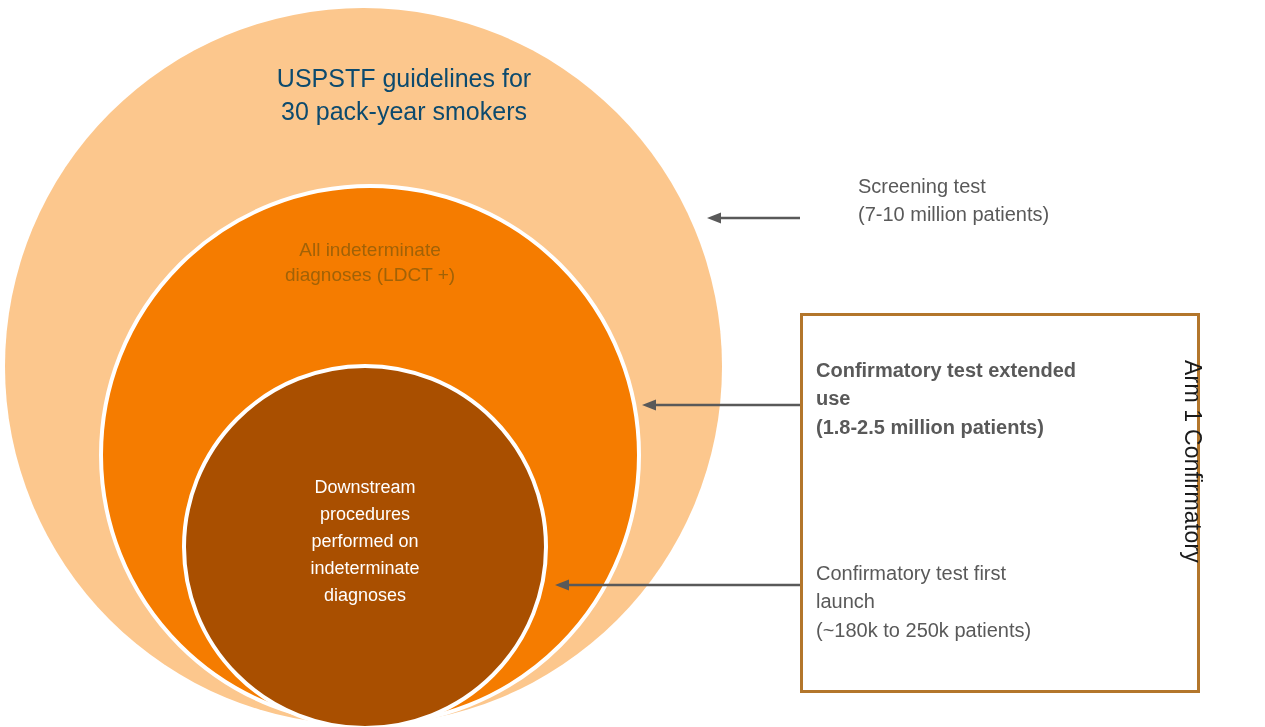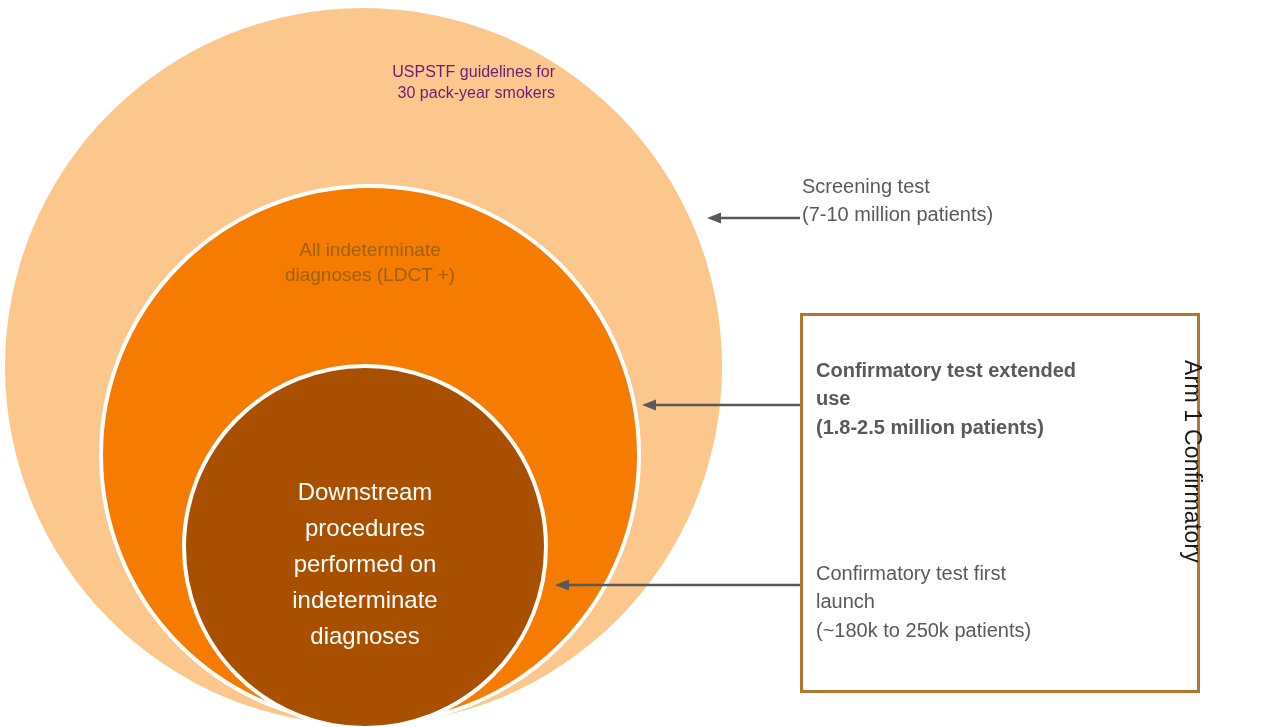--- a/index.html
+++ b/index.html
@@ -62,40 +62,40 @@
     position: absolute;
     text-align: center;
     line-height: 1.30;
     white-space: pre-line;
   }
 
   #label-outer {
     left: 175px;
     top: 62px;
     width: 380px;
-    font-size: 16px;
-    color: #701a75;
-    text-align: right;
+    font-size: 25px;
+    color: #0c4a6e;
+    text-align: center;
     padding-left: 78px;
     box-sizing: border-box;
   }
 
   #label-middle {
     left: 180px;
     top: 238px;
     width: 380px;
     font-size: 19px;
     color: #a16207;
   }
 
   #label-inner {
     left: 225px;
     top: 474px;
     width: 280px;
-    font-size: 24px;
+    font-size: 18px;
     color: #ffffff;
     line-height: 1.50;
   }
 
   
   .arrow-svg {
     position: absolute;
     overflow: visible;
   }
   #arrow-screening  { left: 705px; top: 208px;  width: 95px;  height: 20px; }
@@ -120,21 +120,21 @@
     color: #595959;
     line-height: 1.42;
     white-space: pre-line;
     text-align: left;
   }
   #annotation-extended { left: 816px; top: 356px; width: 360px; font-weight: bold; }
   #annotation-first    { left: 816px; top: 559px; width: 360px; }
 
   #annotation-screening {
     position: absolute;
-    left: 802px;
+    left: 858px;
     top: 172px;
     width: 330px;
     font-size: 20px;
     color: #595959;
     line-height: 1.42;
     white-space: pre-line;
     text-align: left;
   }
 
   

